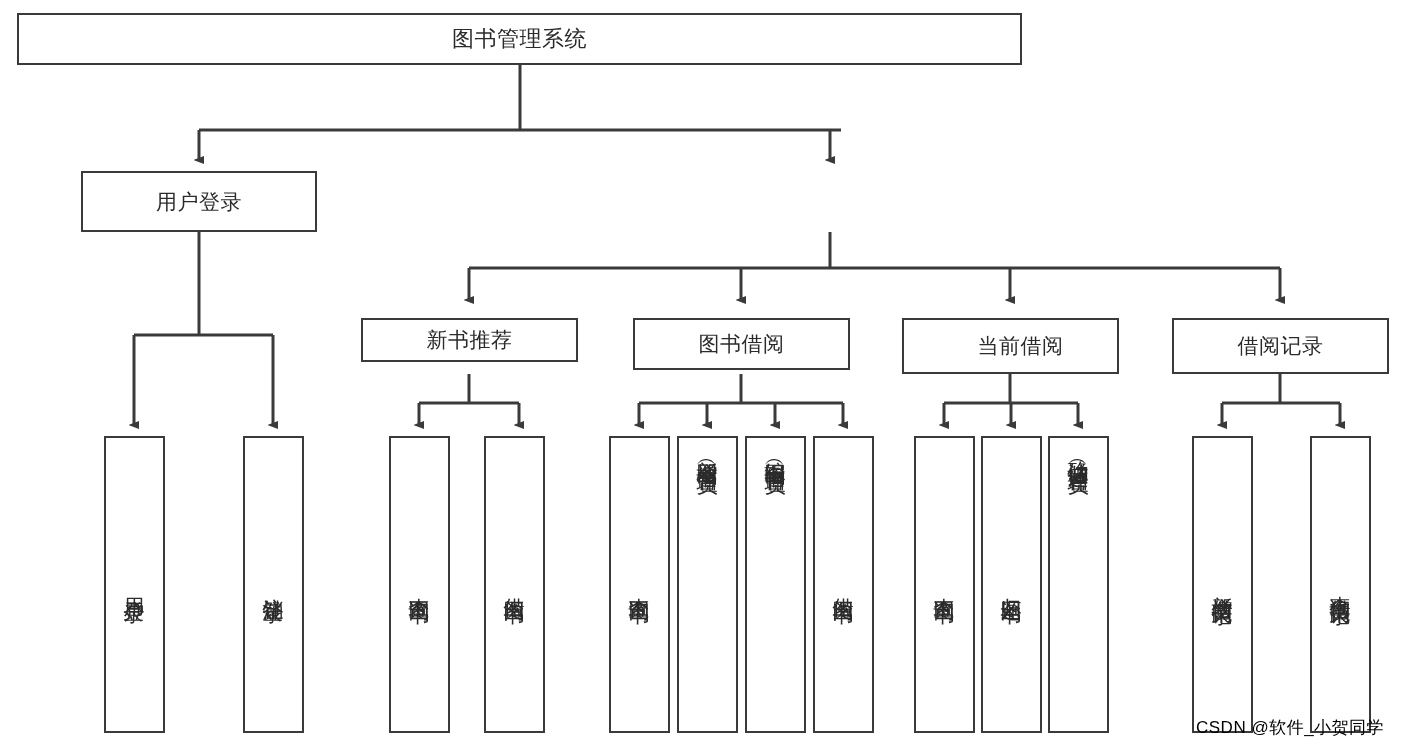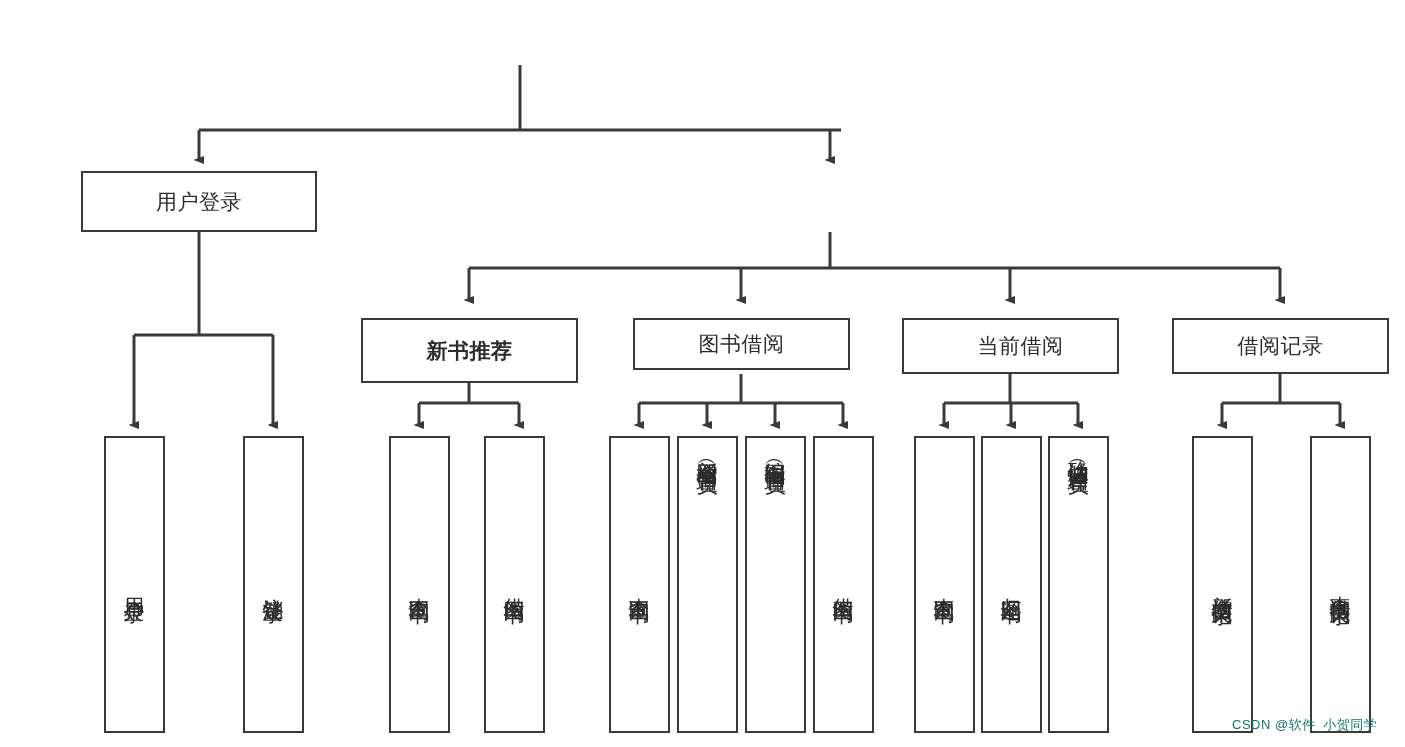--- a/index.html
+++ b/index.html
@@ -62,25 +62,24 @@
     letter-spacing: 2px;
     white-space: nowrap;
     margin: 0 auto;
   }
   .node.leaf.centered {
     align-items: center;
     padding-top: 0;
   }
   .watermark {
     position: absolute;
-    color: #0f766e;
-    font-size: 13px;
+    color: #000000;
+    font-size: 17px;
     white-space: nowrap;
     letter-spacing: 0.5px;
-    margin-left: 36px;
   }
 </style>
 </head>
 <body>
 
 <div id="diagram-root">
 
   <svg id="edge-layer" viewBox="0 0 1405 747" width="1405" height="747" xmlns="http://www.w3.org/2000/svg">
     <defs>
       <marker id="arrow" markerWidth="10" markerHeight="10" refX="4" refY="5" orient="auto" markerUnits="userSpaceOnUse">
@@ -124,26 +123,29 @@
       <path d="M1011,403 L1011,425" marker-end="url(#arrow)"></path>
       <path d="M1078,403 L1078,425" marker-end="url(#arrow)"></path>
 
       <path d="M1280,374 L1280,403"></path>
       <path d="M1222,403 L1340,403"></path>
       <path d="M1222,403 L1222,425" marker-end="url(#arrow)"></path>
       <path d="M1340,403 L1340,425" marker-end="url(#arrow)"></path>
     </g>
   </svg>
 
+  <div class="node horiz root" style="left:17px; top:13px; width:1005px; height:52px;">
+    <span class="node-label">图书管理系统</span>
+  </div>
 
   <div class="node horiz" style="left:81px; top:171px; width:236px; height:61px;">
     <span class="node-label">用户登录</span>
   </div>
 
-  <div class="node horiz" style="left:361px; top:318px; width:217px; height:65px;font-weight:bold;">
+  <div class="node horiz" style="left:361px; top:318px; width:217px; height:44px;">
     <span class="node-label">新书推荐</span>
   </div>
   <div class="node horiz" style="left:633px; top:318px; width:217px; height:52px;">
     <span class="node-label">图书借阅</span>
   </div>
   <div class="node horiz" style="left:902px; top:318px; width:217px; height:56px;padding-left:20px;">
     <span class="node-label">当前借阅</span>
   </div>
   <div class="node horiz" style="left:1172px; top:318px; width:217px; height:56px;">
     <span class="node-label">借阅记录</span>

